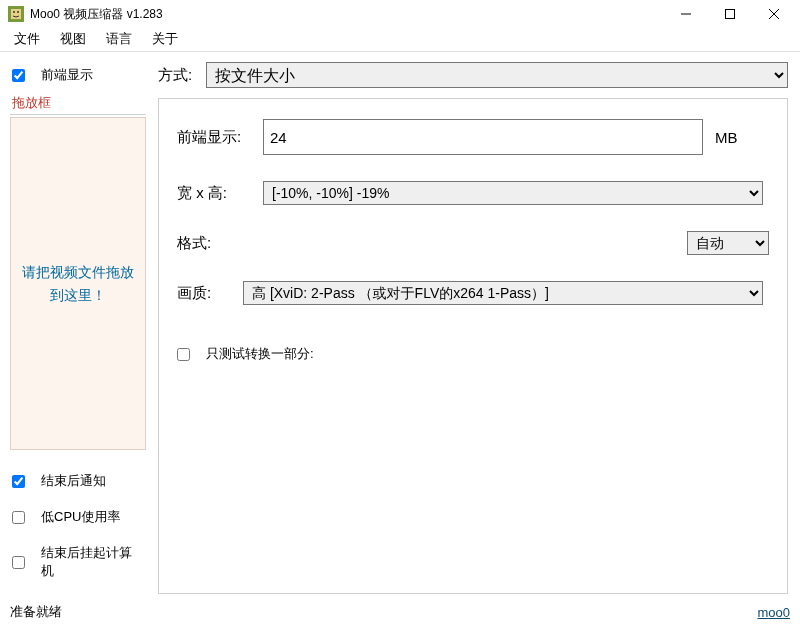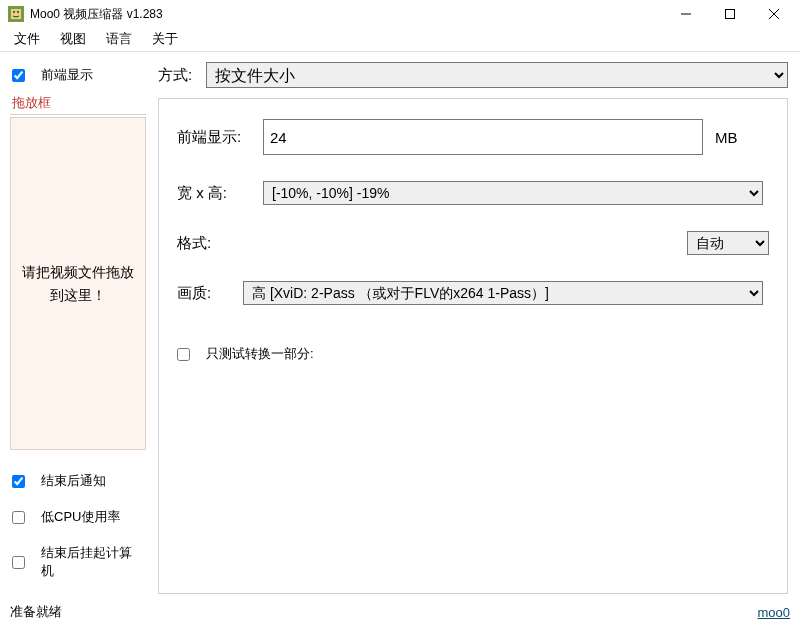--- a/index.html
+++ b/index.html
@@ -77,21 +77,21 @@
 }
 .dropzone {
   flex: 1;
   border: 1px solid #e0d0c8;
   background: #fdf4ee;
   margin-top: 2px;
   display: flex;
   align-items: center;
   justify-content: center;
   text-align: center;
-  color: #000000;
+  color: #0369a1;
   font-size: 14px;
   line-height: 1.6;
   padding: 8px;
 }
 .left-bottom {
   padding-top: 18px;
 }
 .left-bottom .checkbox-row { margin-bottom: 10px; }
 .right-col {
   flex: 1;

